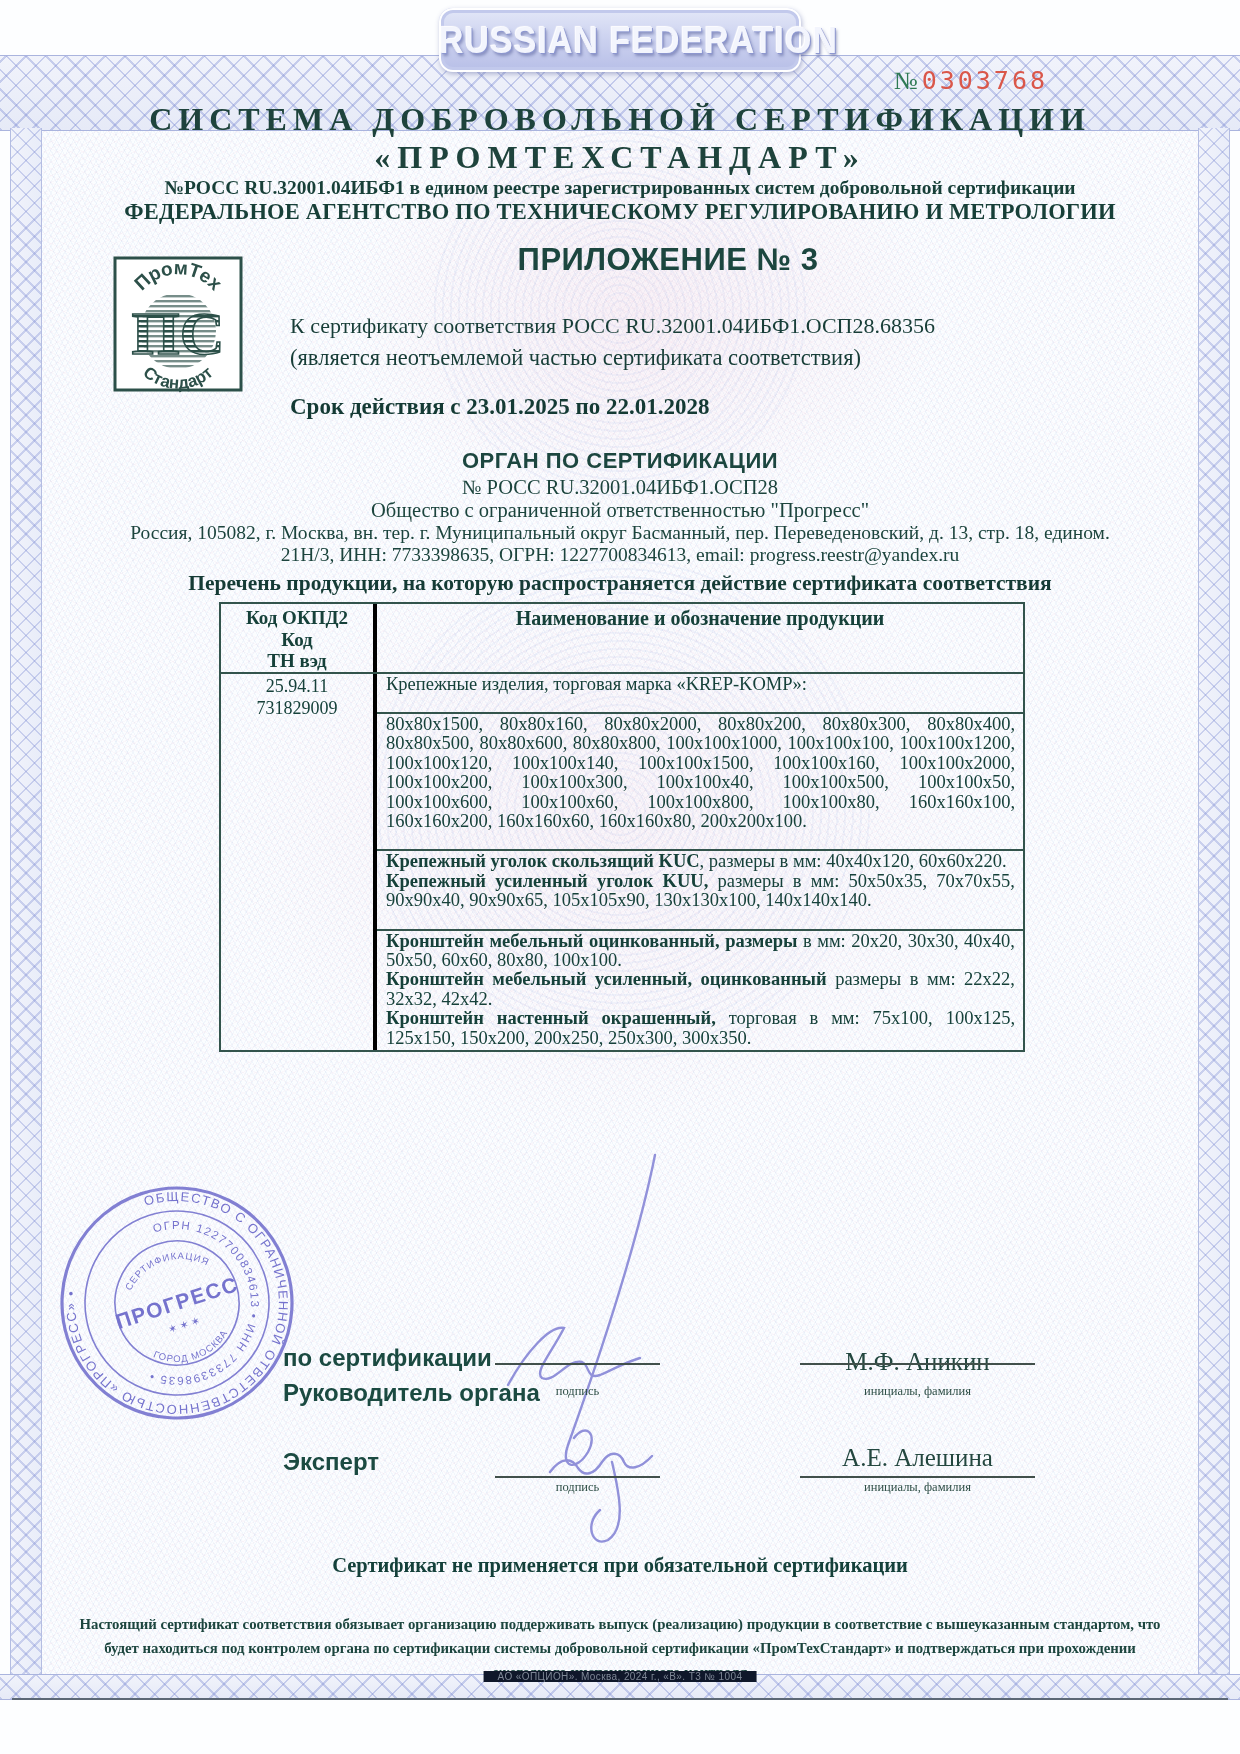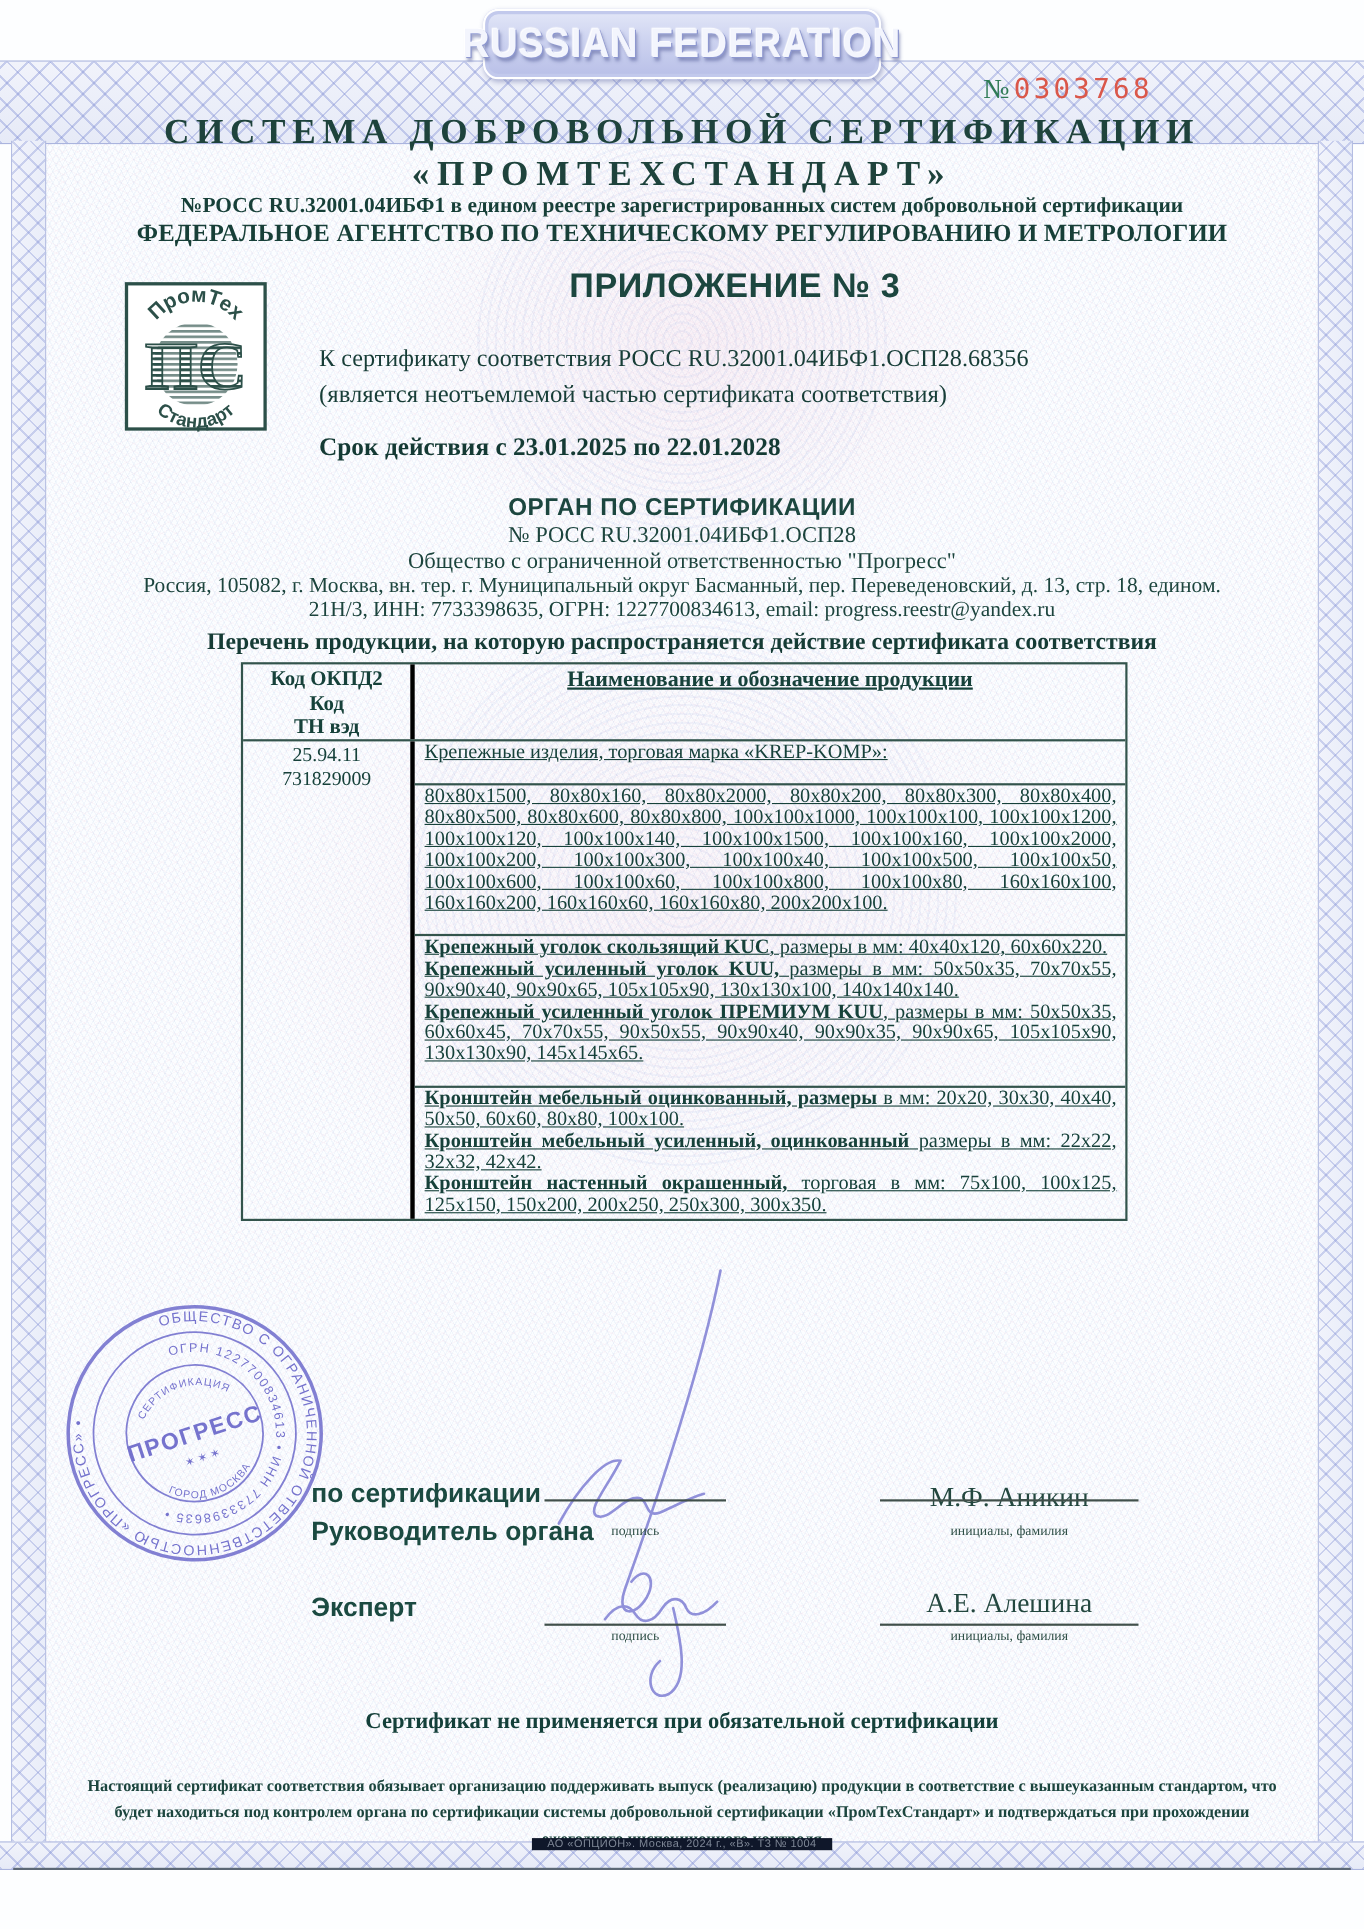--- a/index.html
+++ b/index.html
@@ -30,21 +30,21 @@
       repeating-linear-gradient(-45deg, rgba(128,142,212,.34) 0 1.8px, transparent 1.8px 12px),
       linear-gradient(90deg,#f1f3fb,#e9edf9);
     border-left:1px solid #b4bde2;border-right:1px solid #b4bde2;}
   .band-top{left:0;right:0;top:55px;height:74px;}
   .band-bottom{left:0;right:0;top:1674px;height:24px;}
   .band-left{left:10px;top:128px;width:30px;height:1546px;}
   .band-right{right:10px;top:128px;width:30px;height:1546px;}
   .bottom-rule{position:absolute;left:12px;right:12px;top:1698px;border-top:2px solid #5c6876;}
   
   .badge{position:absolute;left:50%;top:8px;transform:translateX(-50%);width:362px;height:64px;
-    border-radius:14px;display:flex;align-items:center;justify-content:center;
+    border-radius:14px;display:flex;align-items:center;
     background:linear-gradient(180deg,#e4e8f8 0%,#cdd3f0 45%,#b7bee7 100%);
     box-shadow:0 0 0 2px #ffffff inset, 0 0 0 5px #c2c9ec inset, 1px 2px 5px rgba(90,100,160,.45);}
   .badge span{font-family:"Liberation Sans",sans-serif;font-weight:800;font-size:34px;
     letter-spacing:1px;color:#f3f5fd;transform:scaleY(1.1);white-space:nowrap;
     text-shadow:1px 1px 0 #8d97cf,-1px -1px 1px #ffffff,2px 3px 3px rgba(80,90,150,.55);}
   
   .serial{position:absolute;top:66px;right:192px;white-space:nowrap;}
   .serial .sym{font-size:25px;color:#2e7a54;font-family:"Liberation Serif",serif;}
   .serial .num{font-family:"DejaVu Sans Mono",monospace;font-size:25px;color:#da574a;letter-spacing:3px;}
   
@@ -62,21 +62,21 @@
   .org-n{top:476px;font-size:20.5px;}
   .org-c{top:499px;font-size:20.5px;}
   .org-a1{top:522px;font-size:19.5px;}
   .org-a2{top:544px;font-size:19.5px;}
   .plist-h{top:571px;font-weight:700;font-size:21.5px;color:#153b35;}
   
   .ptable{position:absolute;left:219px;top:602px;width:802px;border:2px solid #33544c;color:#16413a;}
   .ptable .row{display:flex;}
   .ptable .hdr{border-bottom:2px solid #33544c;}
   .ptable .c1{width:152px;border-right:4px solid #000000;text-align:center;flex:none;}
-  .ptable .c2{flex:1;min-width:0;text-decoration:underline;}
+  .ptable .c2{flex:1;min-width:0;}
   .hc1{font-weight:700;font-size:19px;line-height:21.5px;padding-top:3px;}
   .hc2{font-weight:700;font-size:20px;text-align:center;padding-top:3px;}
   .codes{font-size:18px;line-height:22px;padding-top:1px;}
   .trow{padding:1px 8px 2px 9px;font-size:18.5px;line-height:19.4px;text-align:justify;}
   .trow + .trow{border-top:2px solid #33544c;margin-top:16px;}
   .trow p{margin:0;}
   .trow b{font-weight:700;}
   
   .role{position:absolute;font-family:"Liberation Sans",sans-serif;font-weight:800;font-size:24px;color:#1b4a41;line-height:35px;}
   .role1{left:283px;top:1340px;}
@@ -175,21 +175,20 @@
       <div class="c2">
         <div class="trow">
           <p><b></b><span>Крепежные изделия, торговая марка «KREP-KOMP»:</span></p>
         </div>
         <div class="trow">
           <p><b></b><span>80x80x1500, 80x80x160, 80x80x2000, 80x80x200, 80x80x300, 80x80x400, 80x80x500, 80x80x600, 80x80x800, 100x100x1000, 100x100x100, 100x100x1200, 100x100x120, 100x100x140, 100x100x1500, 100x100x160, 100x100x2000, 100x100x200, 100x100x300, 100x100x40, 100x100x500, 100x100x50, 100x100x600, 100x100x60, 100x100x800, 100x100x80, 160x160x100, 160x160x200, 160x160x60, 160x160x80, 200x200x100.</span></p>
         </div>
         <div class="trow">
           <p><b>Крепежный уголок скользящий KUC</b><span>, размеры в мм: 40x40x120, 60x60x220.</span></p>
           <p><b>Крепежный усиленный уголок KUU,</b><span> размеры в мм: 50x50x35, 70x70x55, 90x90x40, 90x90x65, 105x105x90, 130x130x100, 140x140x140.</span></p>
-          <p><b>Крепежный усиленный уголок ПРЕМИУМ KUU</b><span>, размеры в мм: 50x50x35, 60x60x45, 70x70x55, 90x50x55, 90x90x40, 90x90x35, 90x90x65, 105x105x90, 130x130x90, 145x145x65.</span></p>
         </div>
         <div class="trow">
           <p><b>Кронштейн мебельный оцинкованный, размеры</b><span> в мм: 20x20, 30x30, 40x40, 50x50, 60x60, 80x80, 100x100.</span></p>
           <p><b>Кронштейн мебельный усиленный, оцинкованный</b><span> размеры в мм: 22x22, 32x32, 42x42.</span></p>
           <p><b>Кронштейн настенный окрашенный,</b><span> торговая в мм: 75x100, 100x125, 125x150, 150x200, 200x250, 250x300, 300x350.</span></p>
         </div>
       </div>
     </div>
   </div>
 

